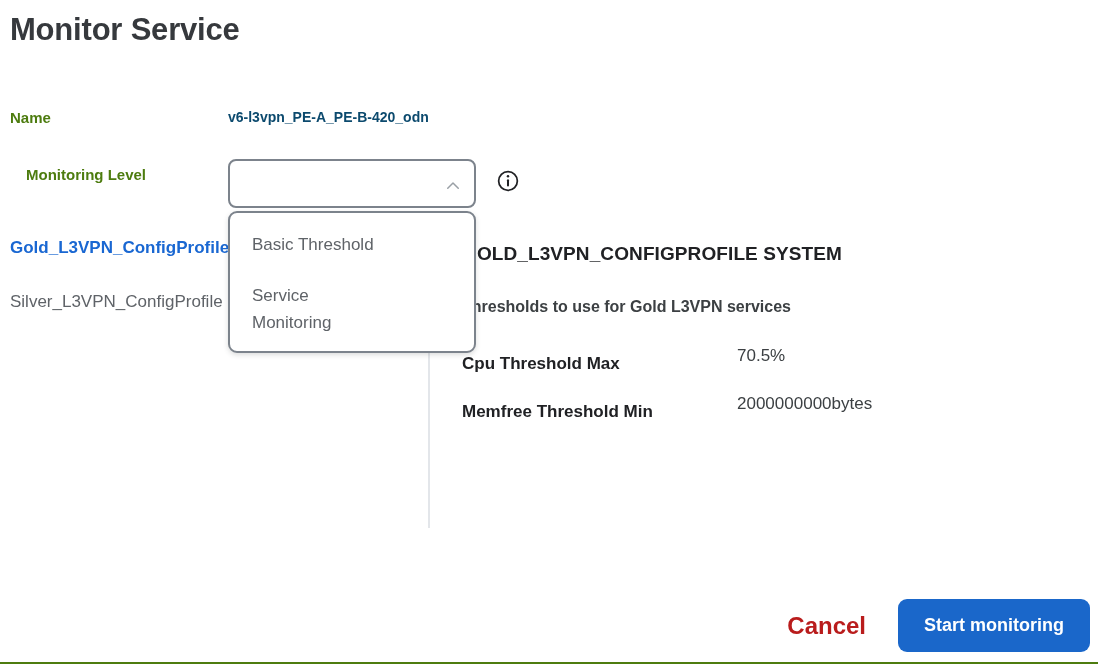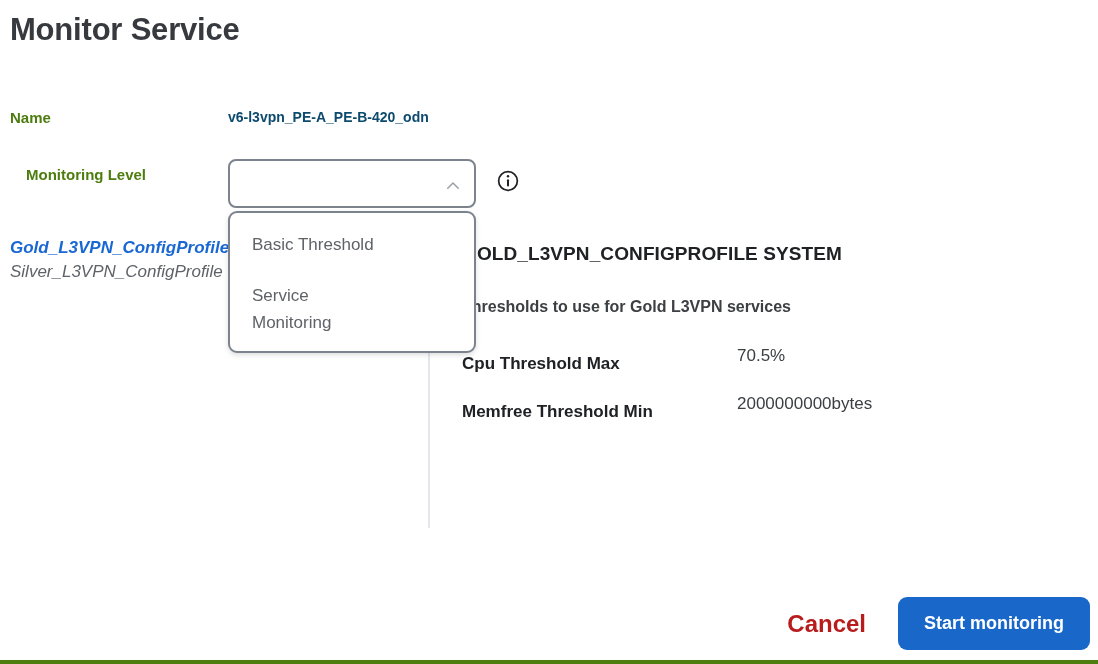--- a/index.html
+++ b/index.html
@@ -14,21 +14,21 @@
     color: #3c4043;
     -webkit-font-smoothing: antialiased;
   }
 
   .screen {
     position: relative;
     width: 1098px;
     height: 664px;
     background: #ffffff;
     overflow: hidden;
-    border-bottom: 4px solid #4d7c0f;
+    border-bottom: 2px solid #4d7c0f;
   }
 
   
   .page-title {
     position: absolute;
     left: 10px;
     top: 10px;
     font-size: 31px;
     font-weight: bold;
     letter-spacing: -0.2px;
@@ -105,30 +105,29 @@
     height: 300px;
     background: #e3e6ea;
   }
 
   
   .profile-list {
     position: absolute;
     left: 10px;
     top: 236px;
     width: 410px;
-    font-style: italic;
   }
   .profile-item {
     font-size: 17px;
     line-height: 24px;
     white-space: nowrap;
     overflow: hidden;
     cursor: pointer;
   }
-  .profile-item + .profile-item { }
+  .profile-item + .profile-item { margin-top: 30px; }
   .profile-item.selected {
     color: #1967d2;
     font-weight: bold;
   }
   .profile-item.unselected {
     color: #5f6368;
     font-weight: normal;
   }
 
   

